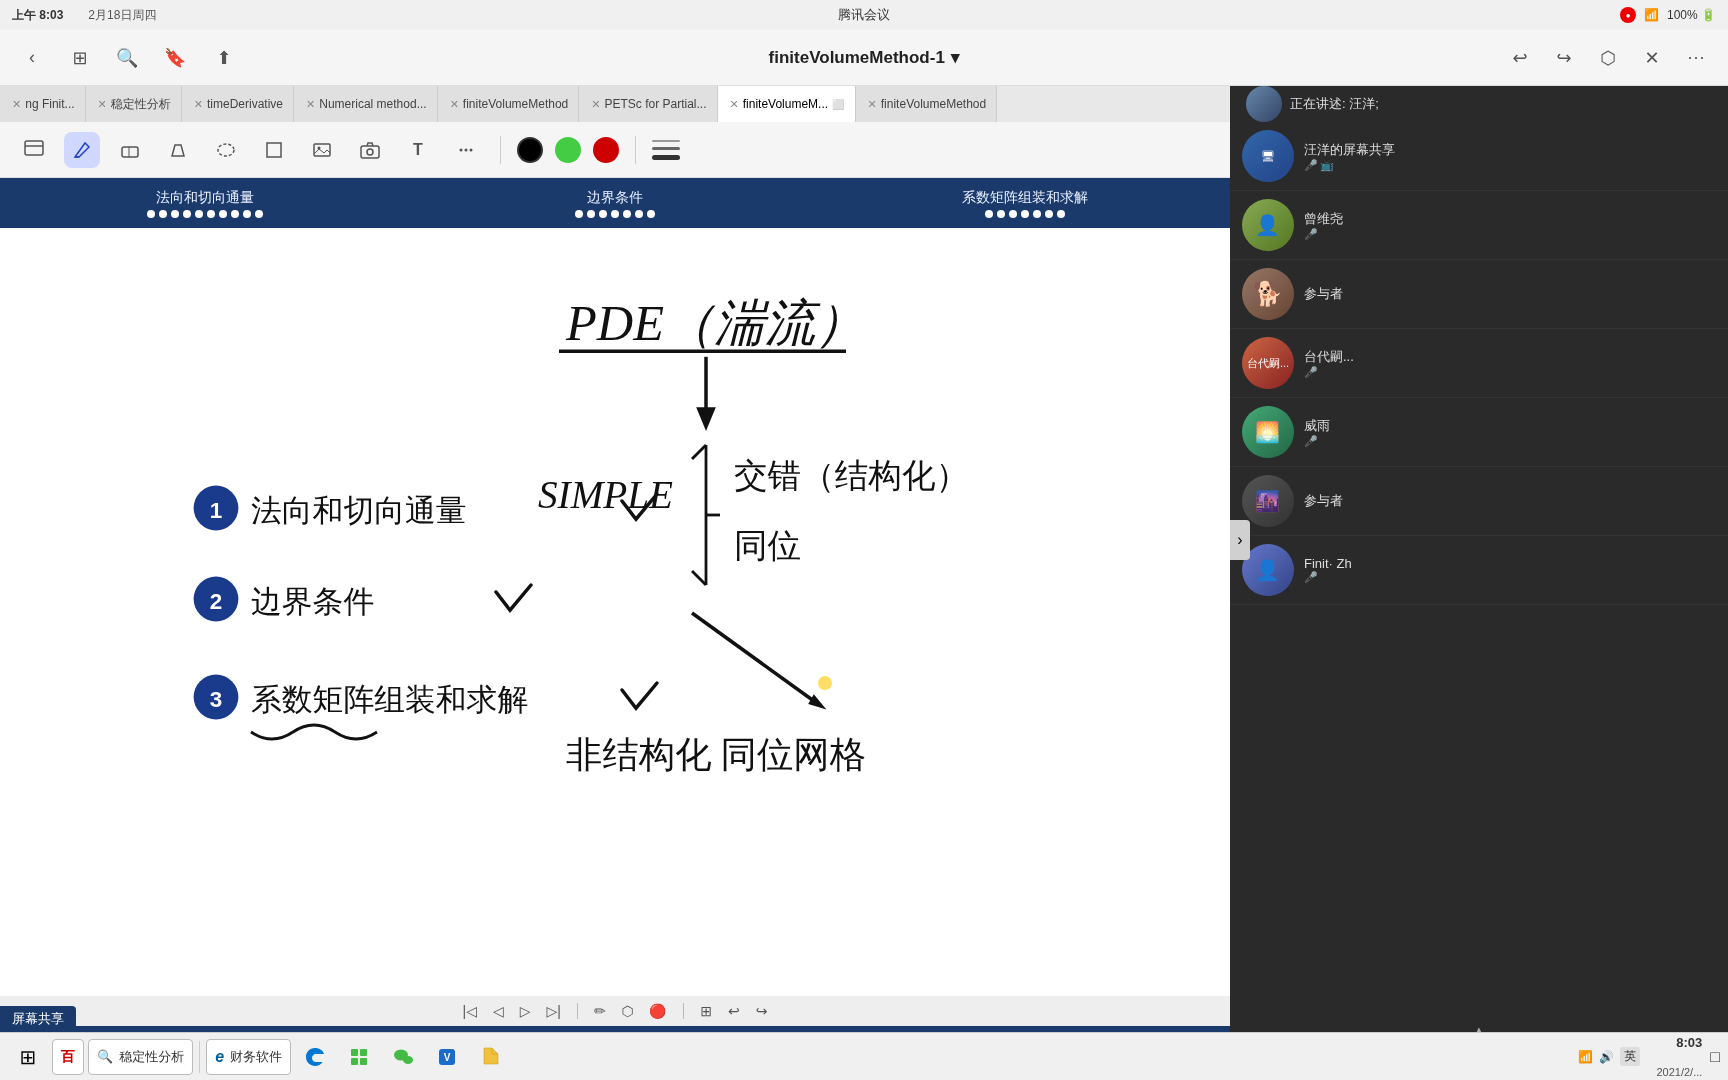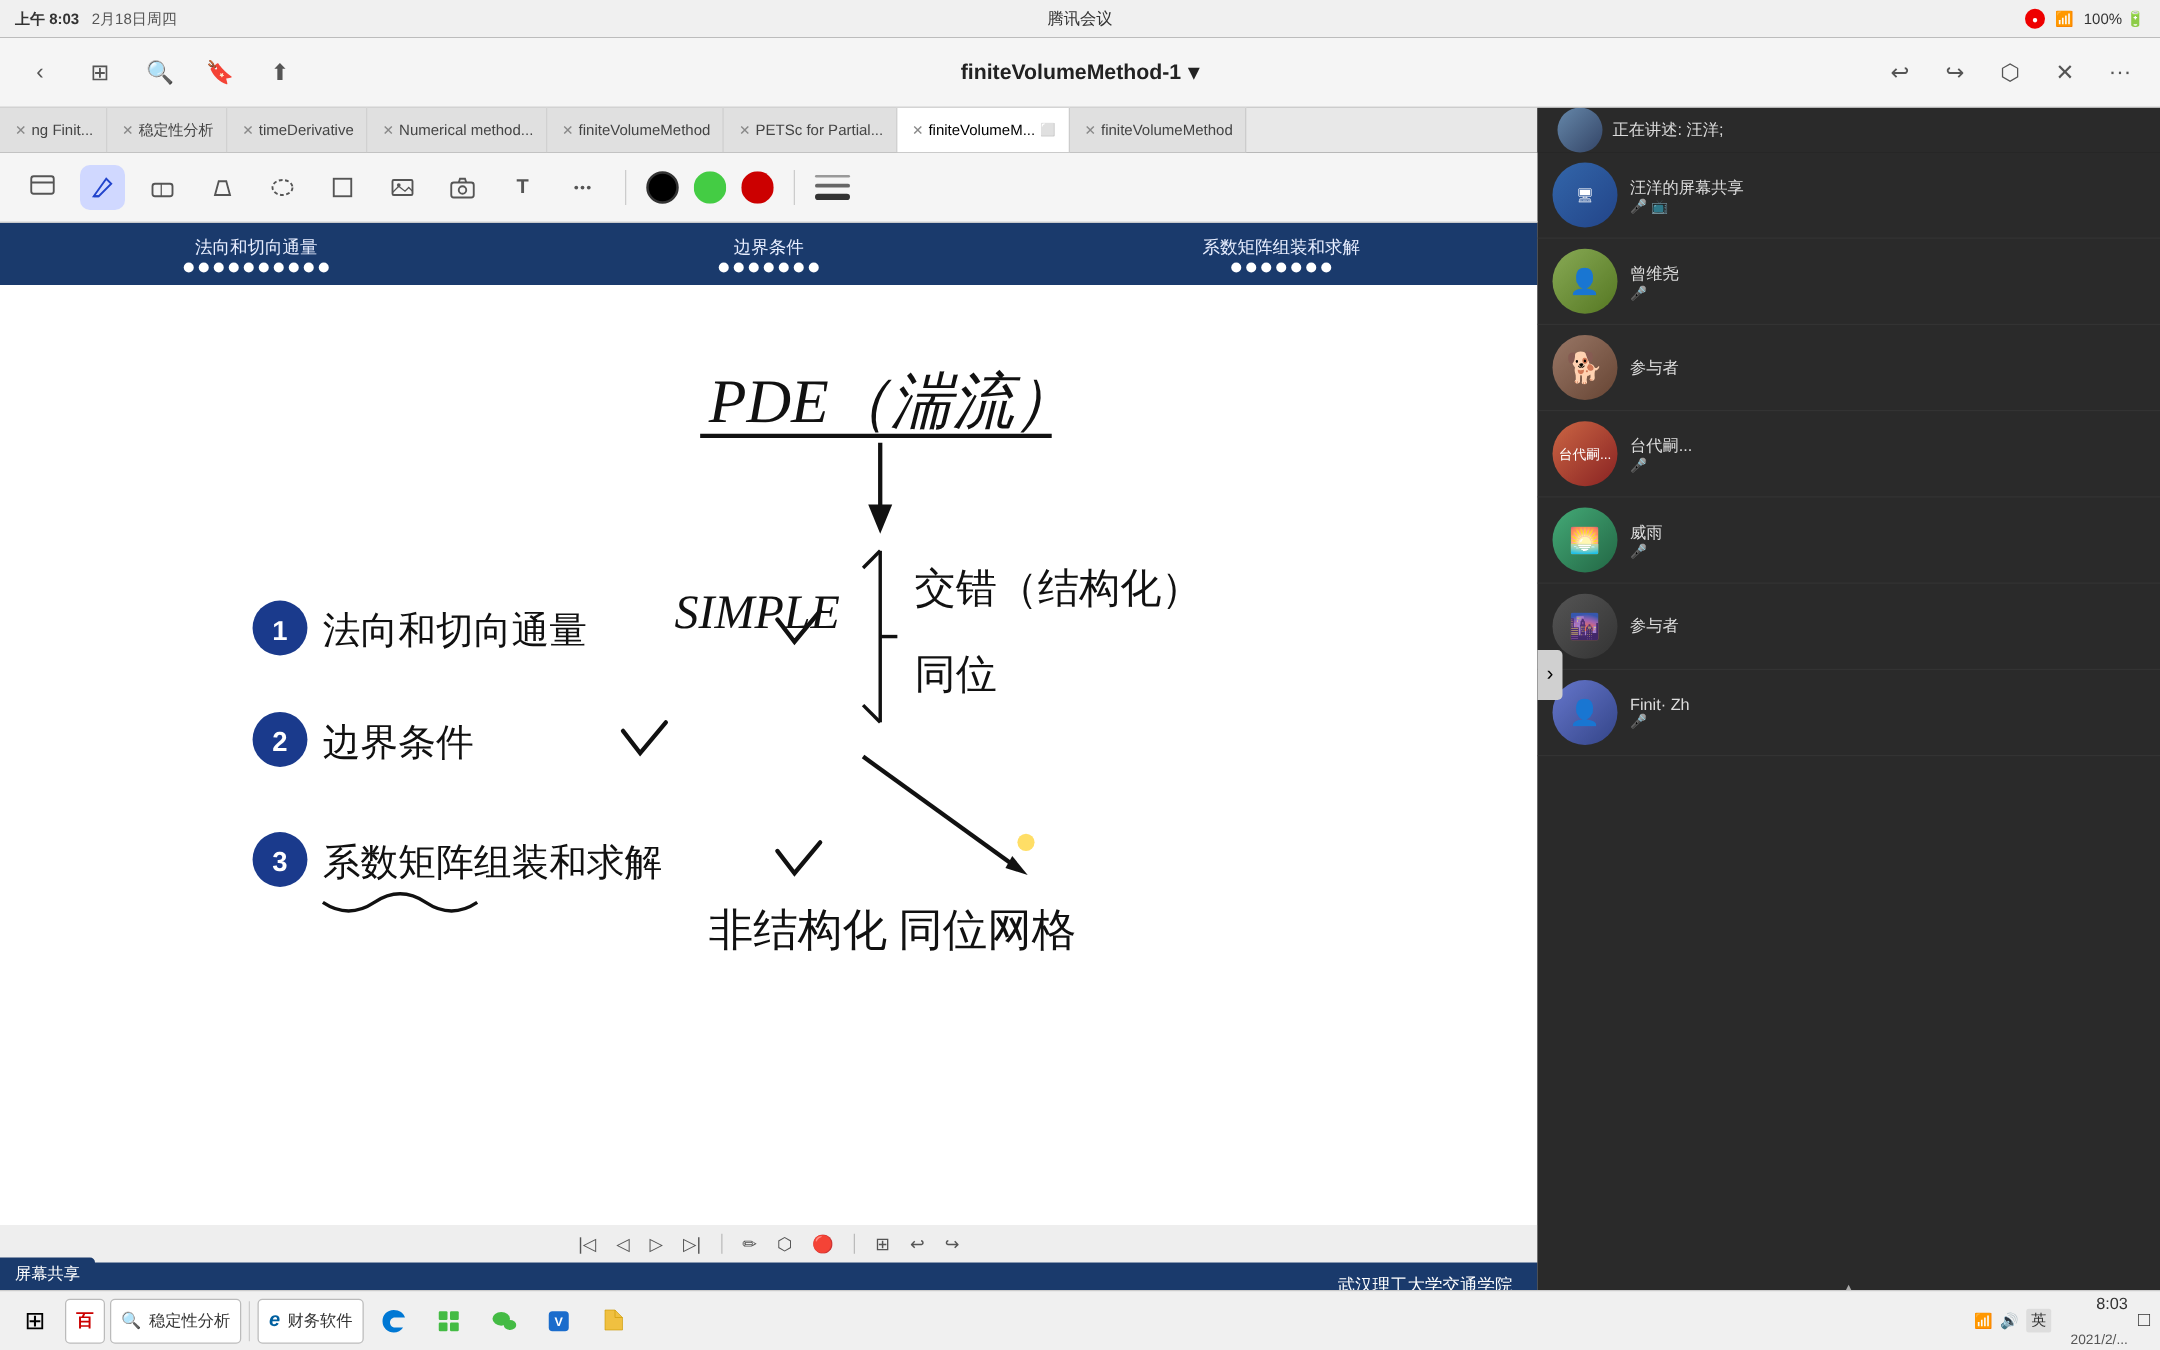--- a/index.html
+++ b/index.html
@@ -17,20 +17,21 @@
       position: absolute;
       top: 0; left: 0; right: 0;
       height: 30px;
       background: #f0f0f0;
       display: flex;
       align-items: center;
       padding: 0 12px;
       font-size: 12px;
       color: #333;
       z-index: 100;
+      gap: 15px;
     }
     .system-bar-time { font-weight: 600; margin-right: 10px; }
     .system-bar-date { color: #555; }
     .system-bar-right {
       margin-left: auto;
       display: flex;
       align-items: center;
       gap: 8px;
     }
     .record-btn {
@@ -176,21 +177,21 @@
       width: 28px;
       border-radius: 2px;
       cursor: pointer;
     }
 
     
     .main-area {
       position: absolute;
       top: 178px; left: 0;
       width: 1230px;
-      bottom: 16px;
+      bottom: 0;
       background: #f8f8f8;
       overflow: hidden;
     }
 
     
     .slide-header {
       position: absolute;
       top: 0; left: 0; right: 0;
       height: 50px;
       background: #1a3a6c;
@@ -316,21 +317,21 @@
       height: 36px;
     }
     .taskbar-right {
       margin-left: auto;
       display: flex;
       align-items: center;
       gap: 8px;
       font-size: 12px;
       color: #333;
     }
-    .taskbar-time { font-size: 13px; font-weight: 400; margin-left: 28px; }
+    .taskbar-time { font-size: 13px; font-weight: 700; margin-left: 28px; }
 
     
     .screen-share-indicator {
       position: absolute;
       bottom: 48px; left: 0;
       background: #1a3a6c;
       color: white;
       font-size: 13px;
       padding: 4px 12px;
       border-radius: 0 4px 0 0;

